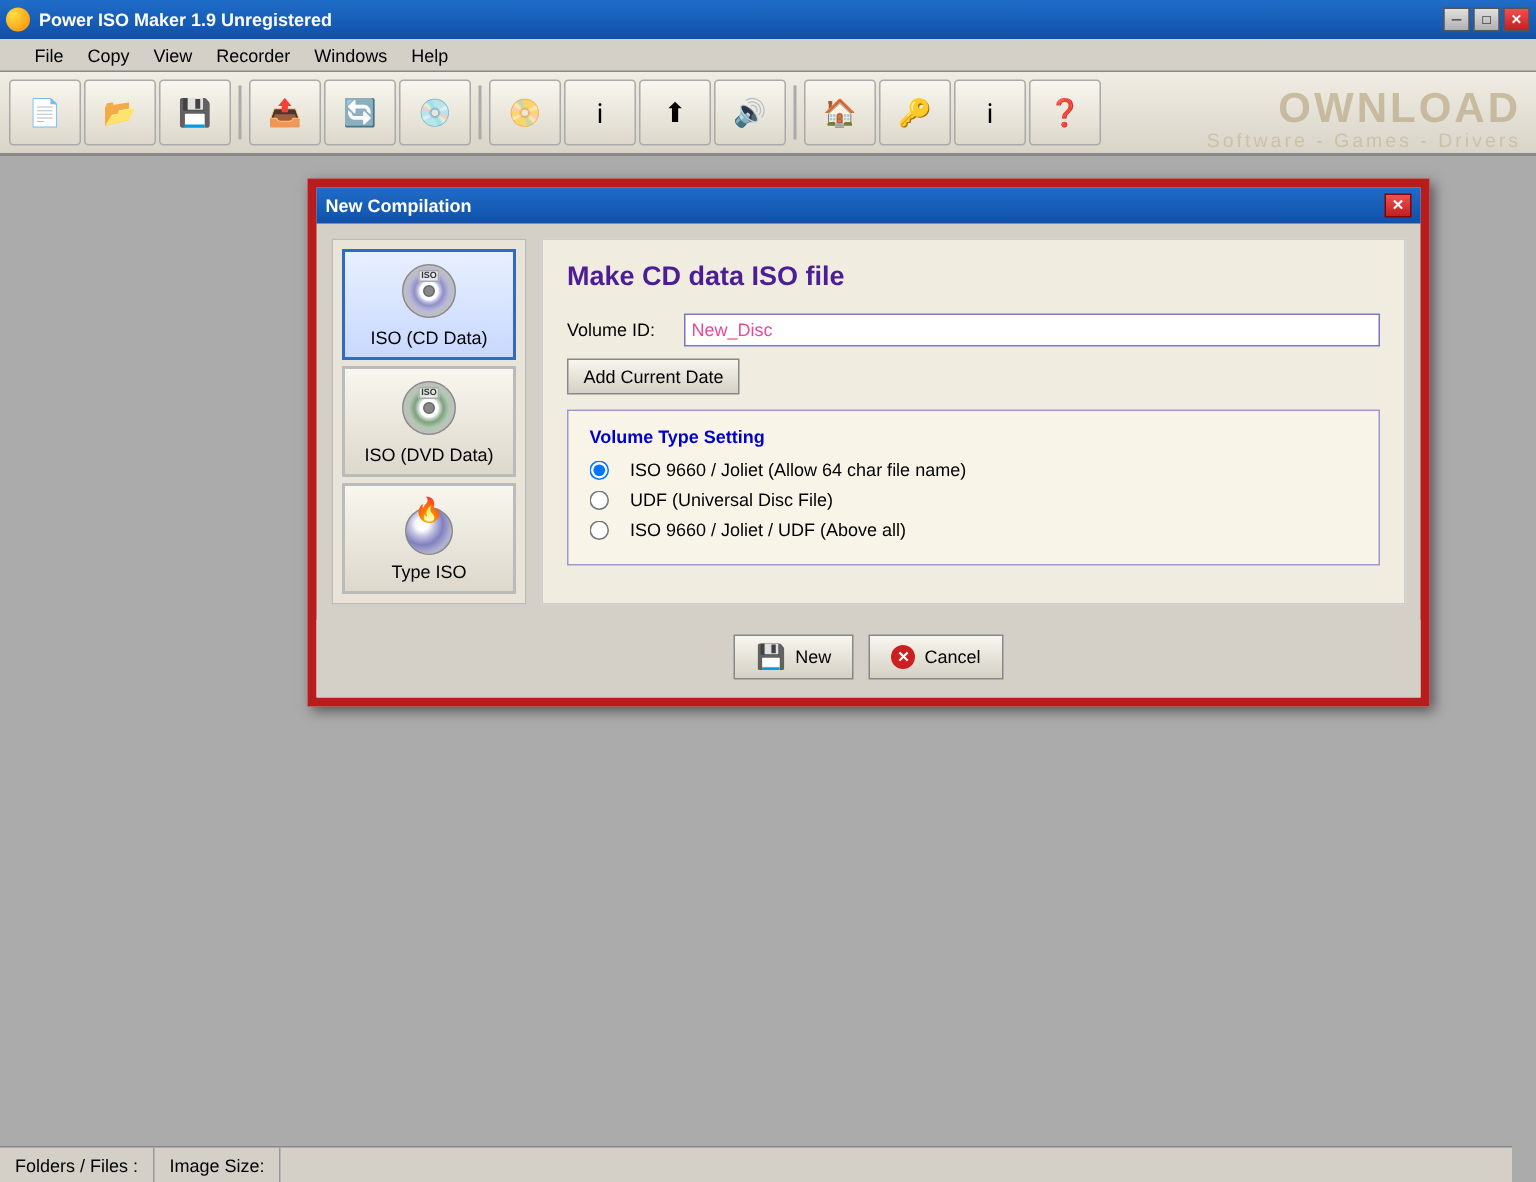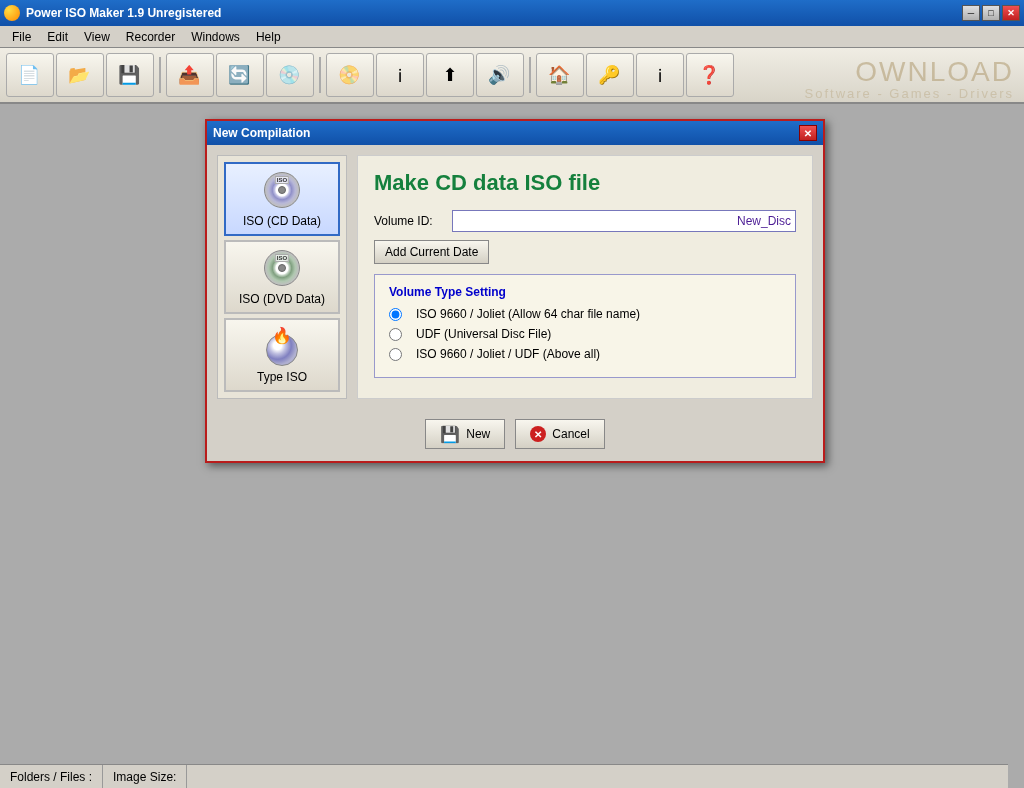--- a/index.html
+++ b/index.html
@@ -41,21 +41,21 @@
       font-size: 9px; cursor: pointer; color: #000;
     }
     .win-btn.close { background: linear-gradient(to bottom, #f05050, #c02020); color: white; }
 
     
     #menubar {
       background: #d4d0c8;
       height: 22px;
       display: flex;
       align-items: center;
-      padding: 0 4px;
+      padding: 0 15px;
       border-bottom: 1px solid #888;
     }
     .menu-item {
       padding: 2px 8px;
       font-size: 12px;
       cursor: pointer;
       color: #000;
     }
 
     
@@ -81,21 +81,21 @@
     }
     .toolbar-separator { width: 2px; height: 36px; background: #aaa; margin: 0 3px; }
 
     
     #watermark {
       position: absolute;
       right: 10px;
       top: 8px;
       color: rgba(180,160,120,0.6);
       font-size: 28px;
-      font-weight: normal;
+      font-weight: bold;
       letter-spacing: 2px;
       pointer-events: none;
     }
     #watermark2 {
       position: absolute;
       right: 10px;
       top: 38px;
       color: rgba(180,160,120,0.4);
       font-size: 13px;
       letter-spacing: 2px;
@@ -129,23 +129,23 @@
       display: flex;
       align-items: center;
       font-size: 12px;
     }
 
     
     #dialog {
       position: absolute;
       left: 205px;
       top: 15px;
-      width: 620px;
+      width: 748px;
       background: #d4d0c8;
-      border: 2px solid #b91c1c;
+      border: 6px solid #b91c1c;
       box-shadow: 3px 3px 8px rgba(0,0,0,0.5);
     }
     #dialog-titlebar {
       background: linear-gradient(to bottom, #1f6dc8, #1050a8);
       height: 24px;
       display: flex;
       align-items: center;
       padding: 0 6px;
       color: white;
       font-size: 12px;
@@ -207,23 +207,23 @@
     }
 
     
     #right-panel {
       flex: 1;
       background: #f0ede0;
       border: 1px solid #ccc;
       padding: 14px 16px;
     }
     #panel-title {
-      font-size: 22px;
+      font-size: 18px;
       font-weight: bold;
-      color: #15803d;
+      color: #4c1d95;
       margin-bottom: 14px;
     }
 
     .form-row {
       display: flex;
       align-items: center;
       margin-bottom: 8px;
       gap: 8px;
     }
     .form-label {
@@ -231,23 +231,22 @@
       color: #000;
       min-width: 70px;
     }
     .form-input {
       flex: 1;
       height: 22px;
       border: 1px solid #7777bb;
       background: white;
       padding: 2px 4px;
       font-size: 12px;
-      color: #4c1d95;
+      color: #ec4899;
       outline: none;
-      text-align: right;
     }
 
     .add-date-btn {
       height: 24px;
       padding: 0 10px;
       background: linear-gradient(to bottom, #f8f6ee, #d4d0c4);
       border: 1px solid #888;
       font-size: 12px;
       cursor: pointer;
       white-space: nowrap;
@@ -315,21 +314,21 @@
   <span class="title-text">Power ISO Maker 1.9 Unregistered</span>
   <div class="win-buttons">
     <div class="win-btn">─</div>
     <div class="win-btn">□</div>
     <div class="win-btn close">✕</div>
   </div>
 </div>
 
 <div id="menubar">
   <span class="menu-item">File</span>
-  <span class="menu-item">Edit</span>
+  <span class="menu-item">Copy</span>
   <span class="menu-item">View</span>
   <span class="menu-item">Recorder</span>
   <span class="menu-item">Windows</span>
   <span class="menu-item">Help</span>
 </div>
 
 <div id="toolbar">
   <div class="toolbar-btn">📄</div>
   <div class="toolbar-btn">📂</div>
   <div class="toolbar-btn">💾</div>

